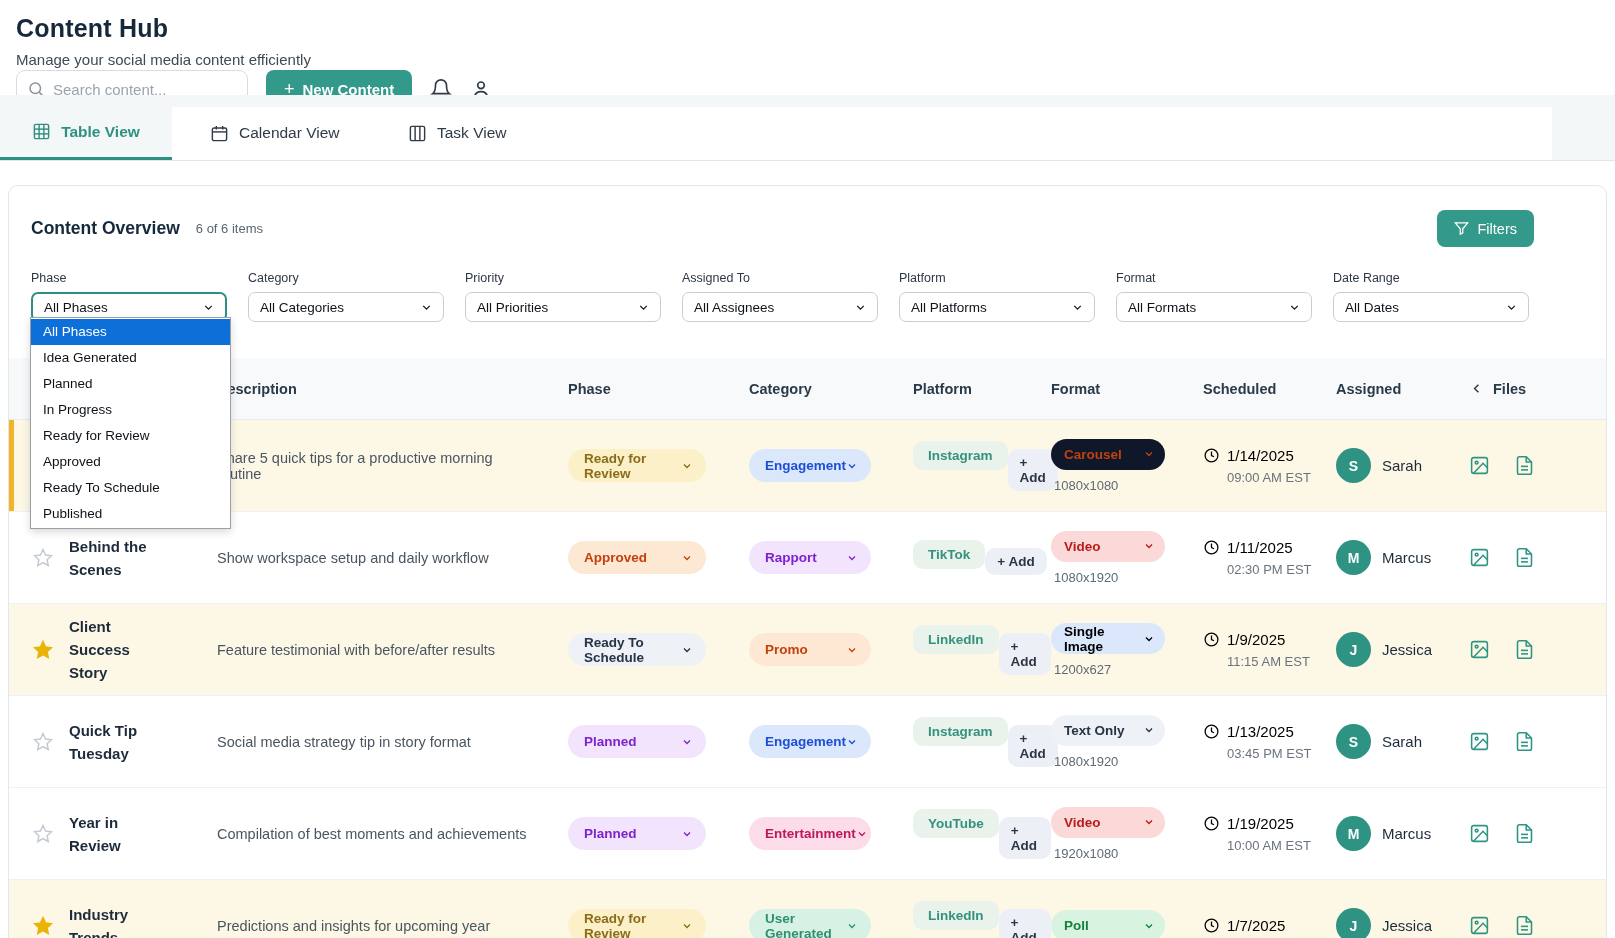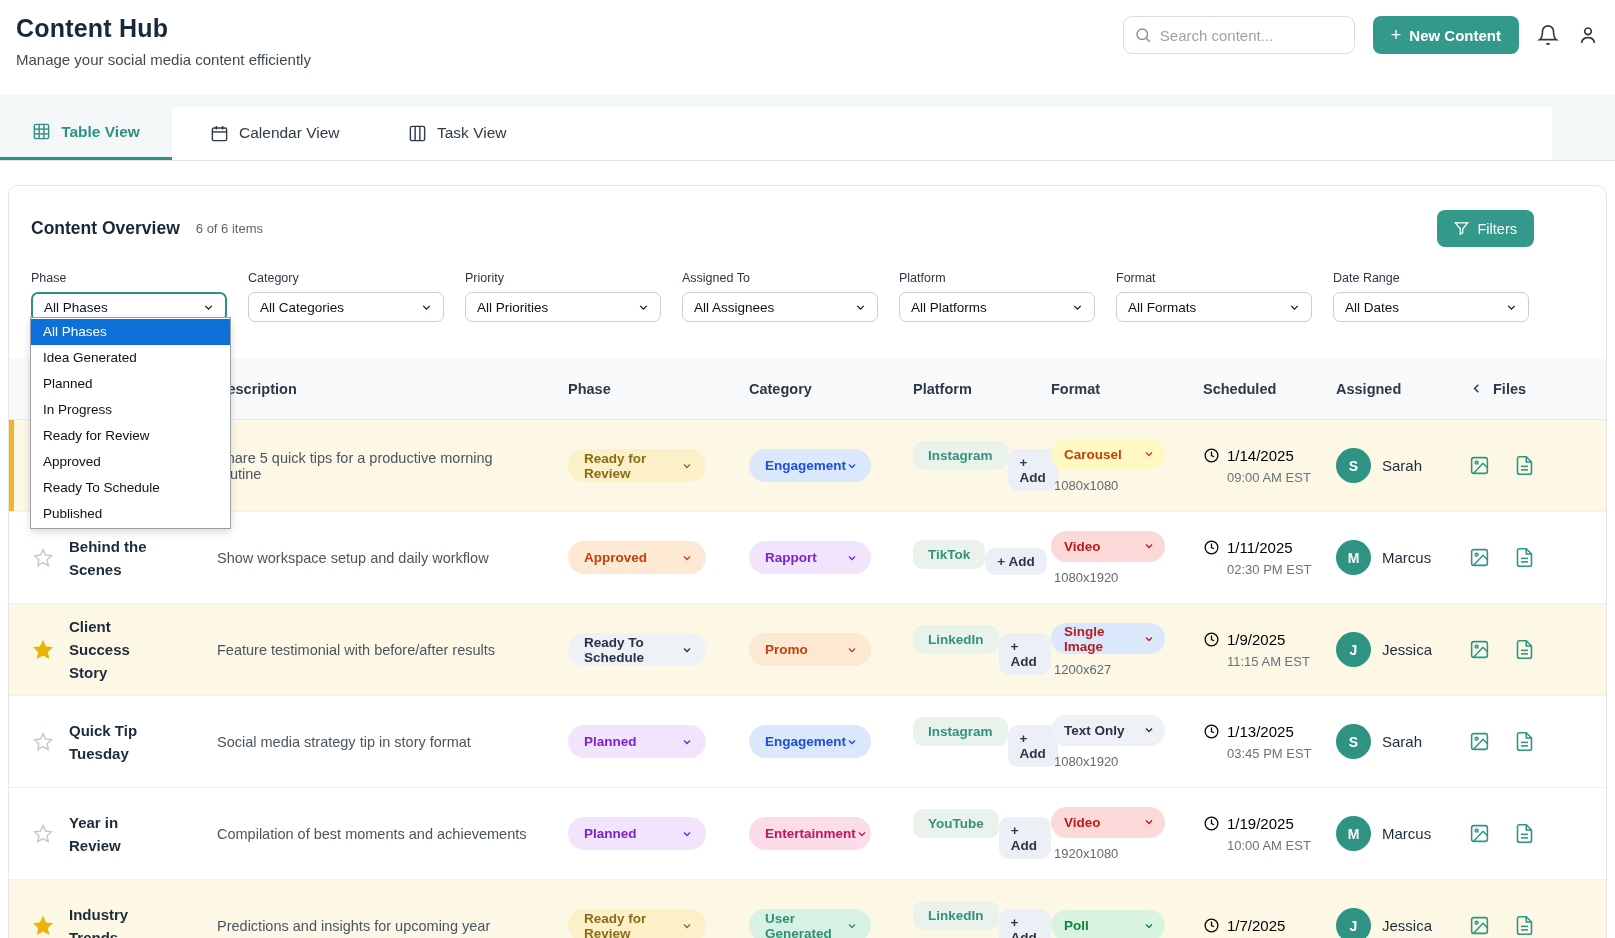--- a/index.html
+++ b/index.html
@@ -1,20 +1,20 @@
 <!DOCTYPE html>
 <html><head>
 <meta charset="utf-8">
 <style>
   * { box-sizing: border-box; margin: 0; padding: 0; }
   html,body { width:1615px; height:938px; overflow:hidden; background:#fff;
     font-family:"Liberation Sans","DejaVu Sans",sans-serif; color:#1d2b3a; position:relative; }
 
   
-  .header { display:flex; justify-content:space-between; align-items:flex-start; padding:14px 16px 0 16px; height:95px; }
+  .header { display:flex; justify-content:space-between; align-items:flex-start; padding:14px 16px 0 16px; height:95px;flex-direction:column; }
   .header h1 { font-size:25px; font-weight:bold; color:#16283a; letter-spacing:.2px; }
   .header .subtitle { font-size:15px; color:#3f4a55; margin-top:8px; }
   .header-right { display:flex; align-items:center; gap:18px; margin-top:2px; }
   .search-box { position:relative; width:232px; height:38px; }
   .search-box svg { position:absolute; left:11px; top:10px; width:18px; height:18px; color:#8a939d; }
   .search-box input { width:100%; height:100%; border:1px solid #d9dde3; border-radius:9px; padding:0 10px 0 36px;
     font-size:15px; font-family:inherit; color:#333; outline:none; }
   .search-box input::placeholder { color:#9aa3ad; }
   .btn-teal { display:inline-flex; align-items:center; gap:8px; background:#33998a; color:#fff; border:none;
     height:38px; padding:0 18px; border-radius:8px; font-size:15px; font-weight:bold; font-family:inherit; cursor:pointer; }
@@ -292,21 +292,21 @@
                 <polyline points="6 9 12 15 18 9"></polyline>
               </svg>
             </span>
           </span></div>
         <div class="platform-cell">
           <div class="stack">
             <span class="tag" style="background:#e9f3ec;color:#35917e;">Instagram</span>
             <span class="tag add" style="background:#edeff6;color:#2b3646;">+ Add</span>
           </div>
         </div>
-        <div><span class="pill fmt-pill" style="background:#fef9c3;color:#c2410c;">
+        <div><span class="pill fmt-pill" style="background:#0f172a;color:#c2410c;">
             <span>Carousel</span>
             <span style="display:flex">
               <svg viewBox="0 0 24 24" fill="none" stroke="currentColor" stroke-width="2.6">
                 <polyline points="6 9 12 15 18 9"></polyline>
               </svg>
             </span>
           </span><div class="dims">1080x1080</div></div>
         <div>
           <div class="sched-date">
             <svg viewBox="0 0 24 24" fill="none" stroke="currentColor" stroke-width="1.8">
@@ -424,21 +424,21 @@
                 <polyline points="6 9 12 15 18 9"></polyline>
               </svg>
             </span>
           </span></div>
         <div class="platform-cell">
           <div class="stack">
             <span class="tag" style="background:#e9f3ec;color:#35917e;">LinkedIn</span>
             <span class="tag add" style="background:#edeff6;color:#2b3646;">+ Add</span>
           </div>
         </div>
-        <div><span class="pill fmt-pill" style="background:#dbe7fb;color:#b91c1c;gap:9px;">
+        <div><span class="pill fmt-pill" style="background:#dbe7fb;color:#000000;gap:9px;">
             <span>Single Image</span>
             <span style="display:flex">
               <svg viewBox="0 0 24 24" fill="none" stroke="currentColor" stroke-width="2.6">
                 <polyline points="6 9 12 15 18 9"></polyline>
               </svg>
             </span>
           </span><div class="dims">1200x627</div></div>
         <div>
           <div class="sched-date">
             <svg viewBox="0 0 24 24" fill="none" stroke="currentColor" stroke-width="1.8">

